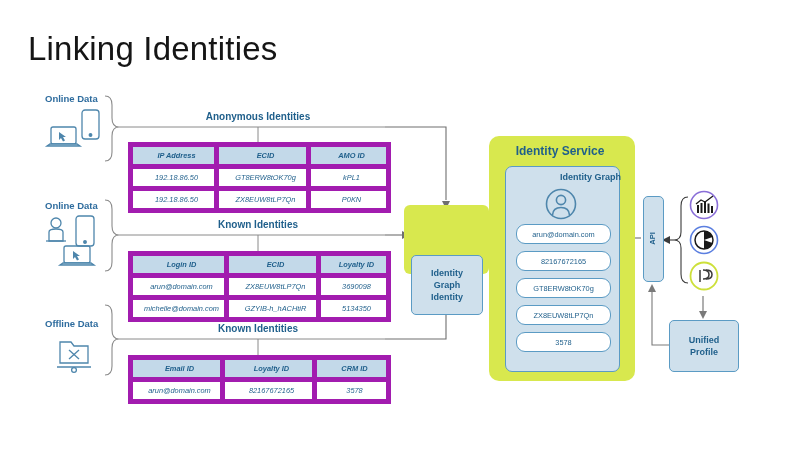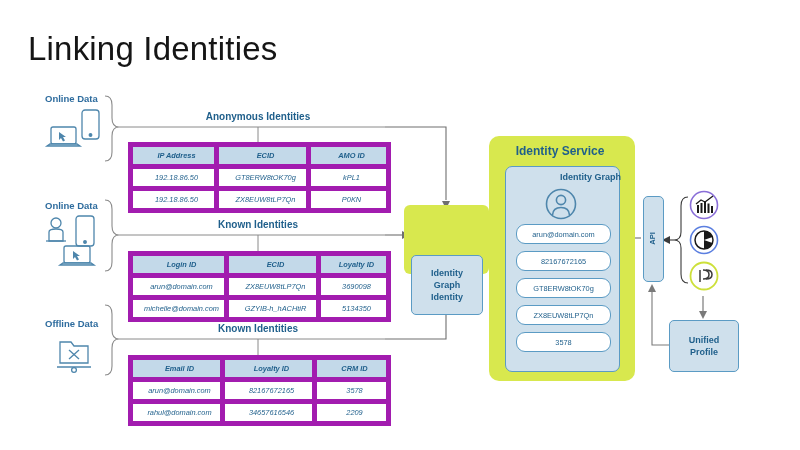--- a/index.html
+++ b/index.html
@@ -274,25 +274,20 @@
         <th>Loyalty ID</th>
         <th>CRM ID</th>
       </tr>
     </thead>
     <tbody>
       <tr>
         <td>arun@domain.com</td>
         <td>82167672165</td>
         <td>3578</td>
       </tr>
-      <tr>
-        <td>rahul@domain.com</td>
-        <td>34657616546</td>
-        <td>2209</td>
-      </tr>
     </tbody>
   </table>
 
   <div class="abs" id="green-blob"></div>
   <div class="abs" id="green-panel"></div>
 
   <div class="abs" id="gen-box">
     <div class="lbl">
       <div>Identity</div>
       <div>Graph</div>

